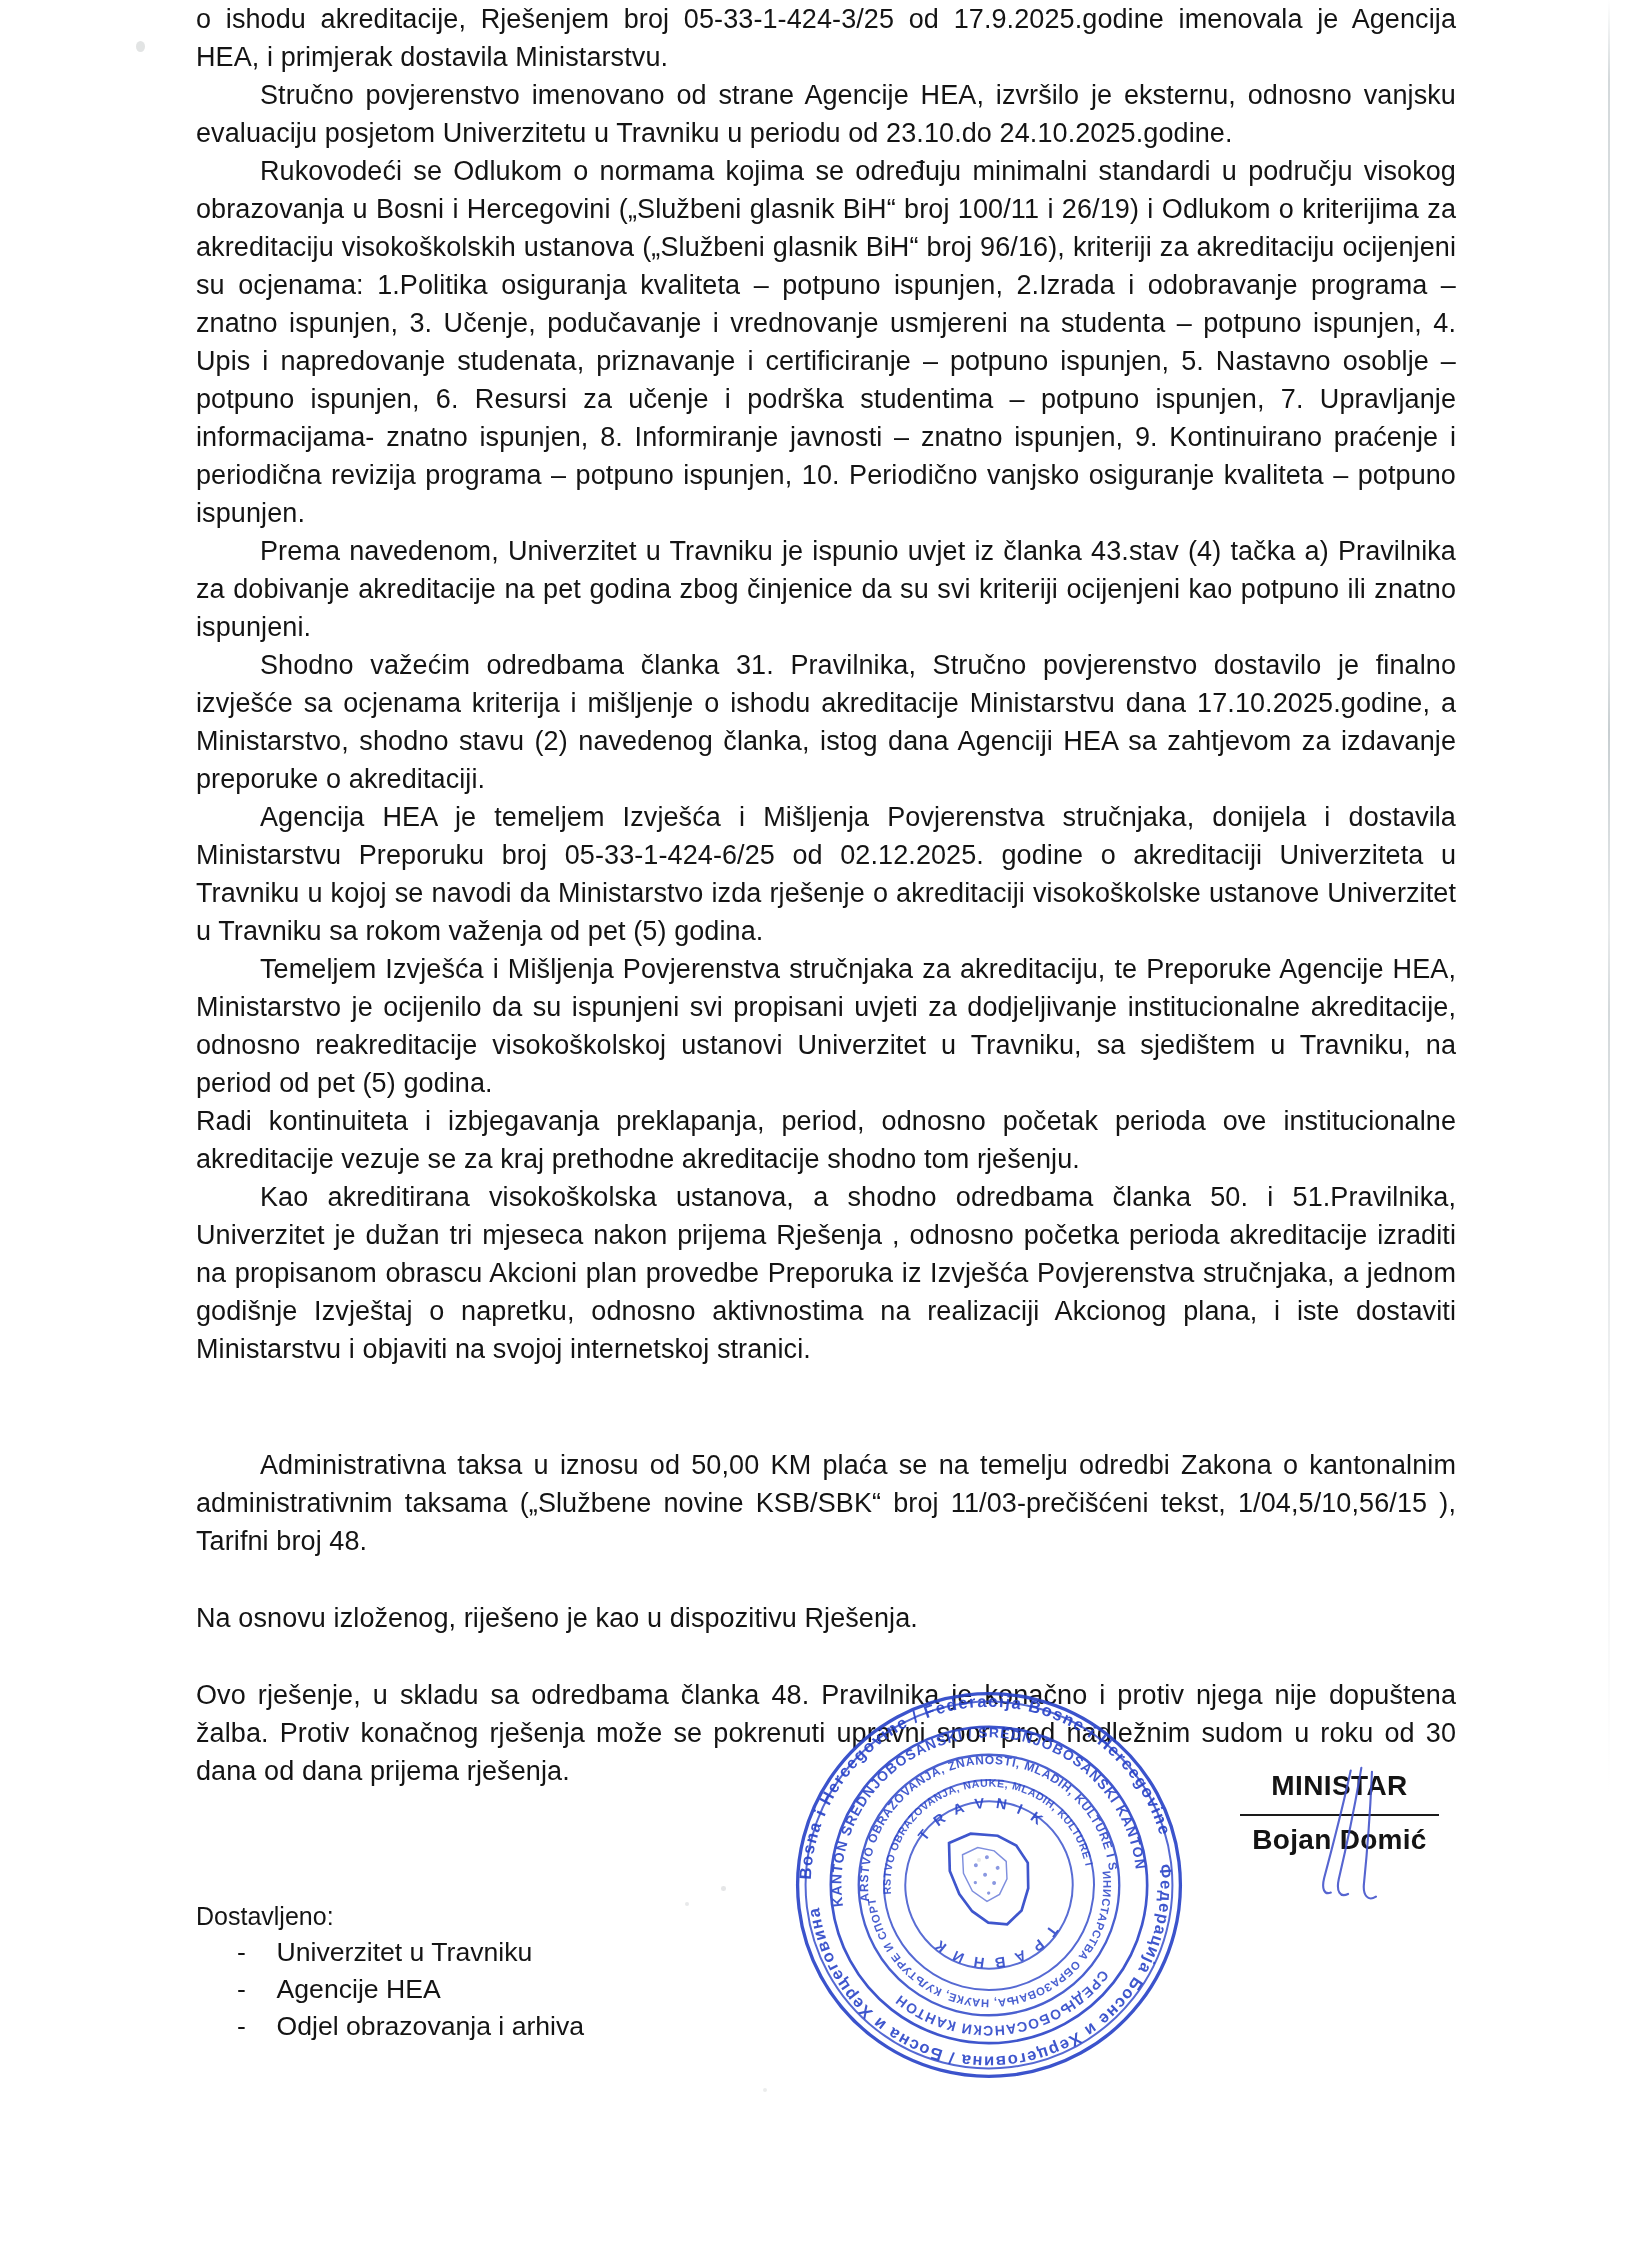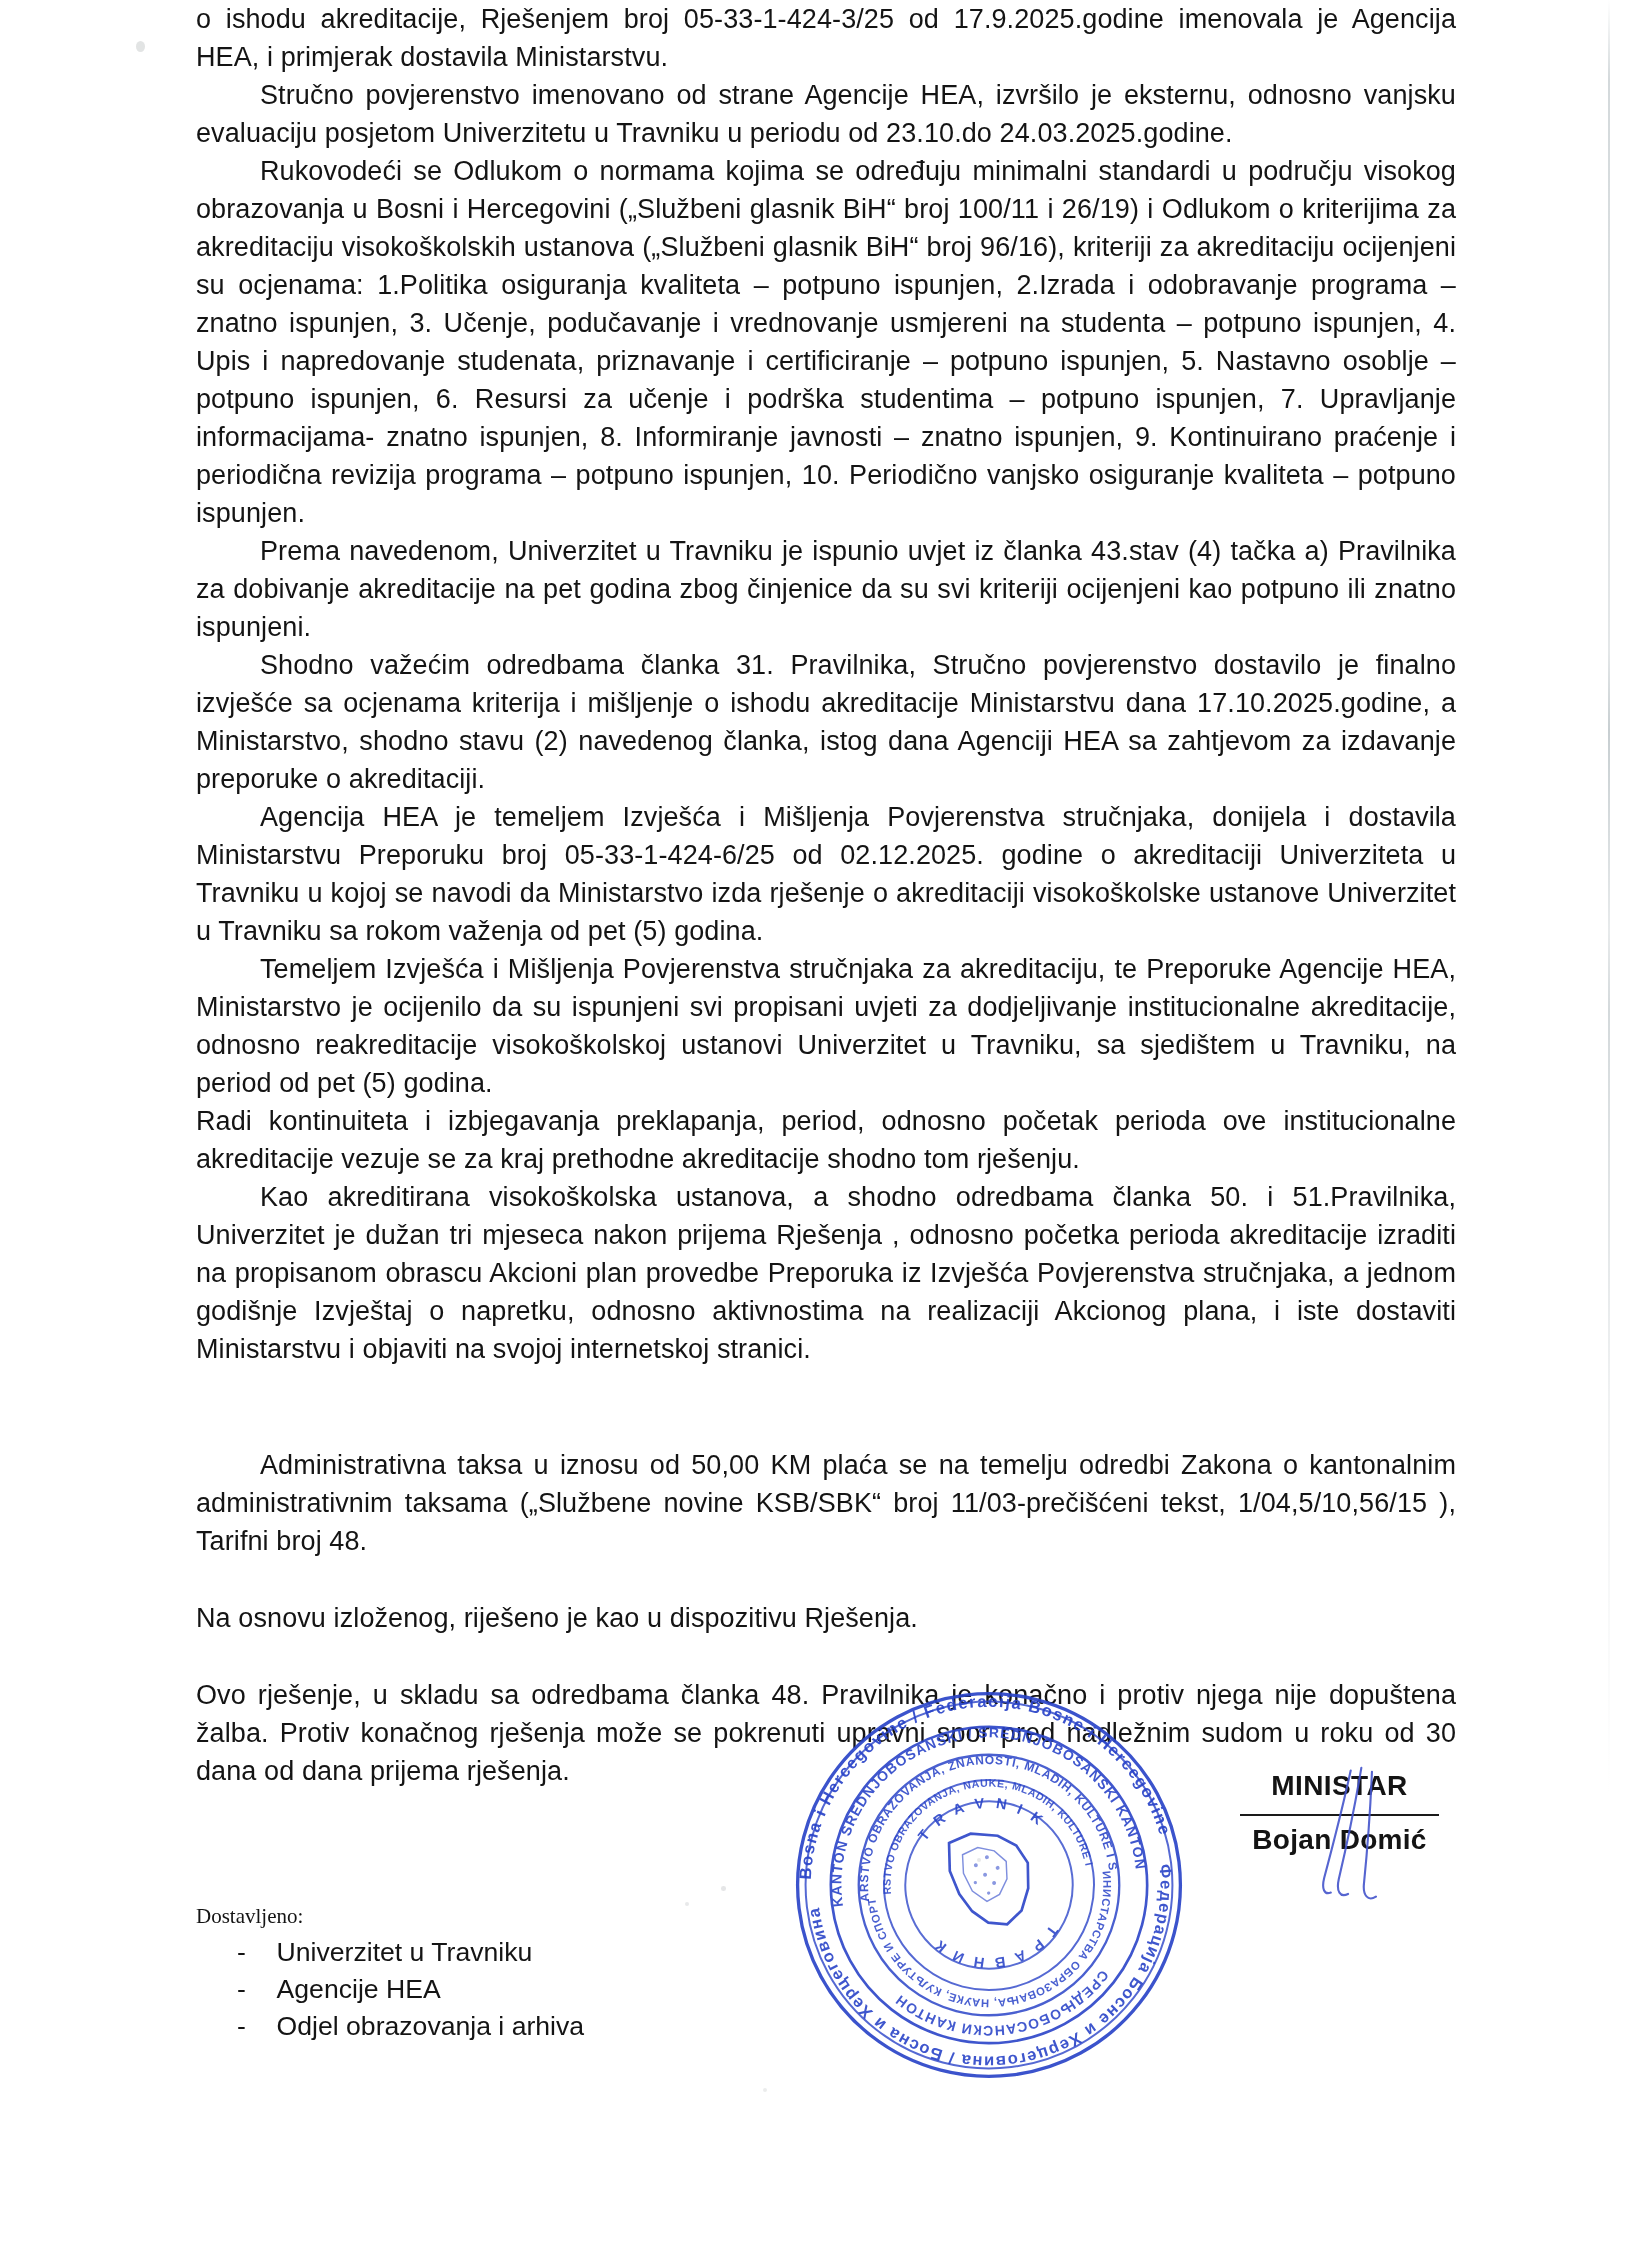--- a/index.html
+++ b/index.html
@@ -102,23 +102,22 @@
   }
 
   
   .dostavljeno {
     position: absolute;
     left: 196px;
     top: 1898px;
     width: 598px;
   }
   .dostavljeno-title {
-    font-size: 21px;
+    font-size: 25px;
     line-height: 36px;
-    font-family: Liberation Serif, serif;
   }
   .dostavljeno ul {
     list-style: none;
     margin: 0;
     padding: 0 0 0 41px;
   }
   .dostavljeno li {
     font-size: 26.6px;
     line-height: 37px;
     display: flex;
@@ -147,21 +146,21 @@
   <div class="scan-speck" style="left:136px; top:41px; width:9.3px; height:10.6px; border-radius:50%; opacity:.5;"></div>
   <div class="scan-speck" style="left:721px; top:1886px; width:4.7px; height:4.7px; border-radius:50%; opacity:.45;"></div>
   <div class="scan-speck" style="left:685px; top:1902px; width:4px; height:4px; border-radius:50%; opacity:.4;"></div>
   <div class="scan-speck" style="left:977px; top:1858px; width:4px; height:4px; border-radius:50%; opacity:.4;"></div>
   <div class="scan-speck" style="left:763px; top:2088px; width:4px; height:4px; border-radius:50%; opacity:.35;"></div>
 
   <div class="body-text">
 
     <p class="para">o ishodu akreditacije, Rješenjem broj 05-33-1-424-3/25 od 17.9.2025.godine imenovala je Agencija HEA, i primjerak dostavila Ministarstvu.</p>
 
-    <p class="para indent">Stručno povjerenstvo imenovano od strane Agencije HEA, izvršilo je eksternu, odnosno vanjsku evaluaciju posjetom Univerzitetu u Travniku u periodu od 23.10.do 24.03.2025.godine.</p>
+    <p class="para indent">Stručno povjerenstvo imenovano od strane Agencije HEA, izvršilo je eksternu, odnosno vanjsku evaluaciju posjetom Univerzitetu u Travniku u periodu od 23.10.do 24.10.2025.godine.</p>
 
     <p class="para indent">Rukovodeći se Odlukom o normama kojima se određuju minimalni standardi u području visokog obrazovanja u Bosni i Hercegovini („Službeni glasnik BiH“ broj 100/11 i 26/19) i Odlukom o kriterijima za akreditaciju visokoškolskih ustanova („Službeni glasnik BiH“ broj 96/16), kriteriji za akreditaciju ocijenjeni su ocjenama: 1.Politika osiguranja kvaliteta – potpuno ispunjen, 2.Izrada i odobravanje programa – znatno ispunjen, 3. Učenje, podučavanje i vrednovanje usmjereni na studenta – potpuno ispunjen, 4. Upis i napredovanje studenata, priznavanje i certificiranje – potpuno ispunjen, 5. Nastavno osoblje – potpuno ispunjen, 6. Resursi za učenje i podrška studentima – potpuno ispunjen, 7. Upravljanje informacijama- znatno ispunjen, 8. Informiranje javnosti – znatno ispunjen, 9. Kontinuirano praćenje i periodična revizija programa – potpuno ispunjen, 10. Periodično vanjsko osiguranje kvaliteta – potpuno ispunjen.</p>
 
     <p class="para indent">Prema navedenom, Univerzitet u Travniku je ispunio uvjet iz članka 43.stav (4) tačka a) Pravilnika za dobivanje akreditacije na pet godina zbog činjenice da su svi kriteriji ocijenjeni kao potpuno ili znatno ispunjeni.</p>
 
     <p class="para indent">Shodno važećim odredbama članka 31. Pravilnika, Stručno povjerenstvo dostavilo je finalno izvješće sa ocjenama kriterija i mišljenje o ishodu akreditacije Ministarstvu dana 17.10.2025.godine,  a Ministarstvo, shodno stavu (2) navedenog članka, istog dana Agenciji HEA sa zahtjevom za izdavanje preporuke o akreditaciji.</p>
 
     <p class="para indent">Agencija HEA je temeljem Izvješća i Mišljenja Povjerenstva stručnjaka, donijela i dostavila  Ministarstvu Preporuku broj 05-33-1-424-6/25 od 02.12.2025. godine o akreditaciji Univerziteta u Travniku u kojoj se navodi da Ministarstvo izda rješenje o akreditaciji visokoškolske ustanove Univerzitet u Travniku sa rokom važenja od pet (5) godina.</p>
 
     <p class="para indent">Temeljem Izvješća i Mišljenja Povjerenstva stručnjaka za akreditaciju, te Preporuke Agencije HEA, Ministarstvo je ocijenilo da su ispunjeni svi propisani uvjeti za dodjeljivanje institucionalne akreditacije, odnosno reakreditacije visokoškolskoj ustanovi Univerzitet u Travniku, sa sjedištem u Travniku, na period od pet (5) godina.</p>

